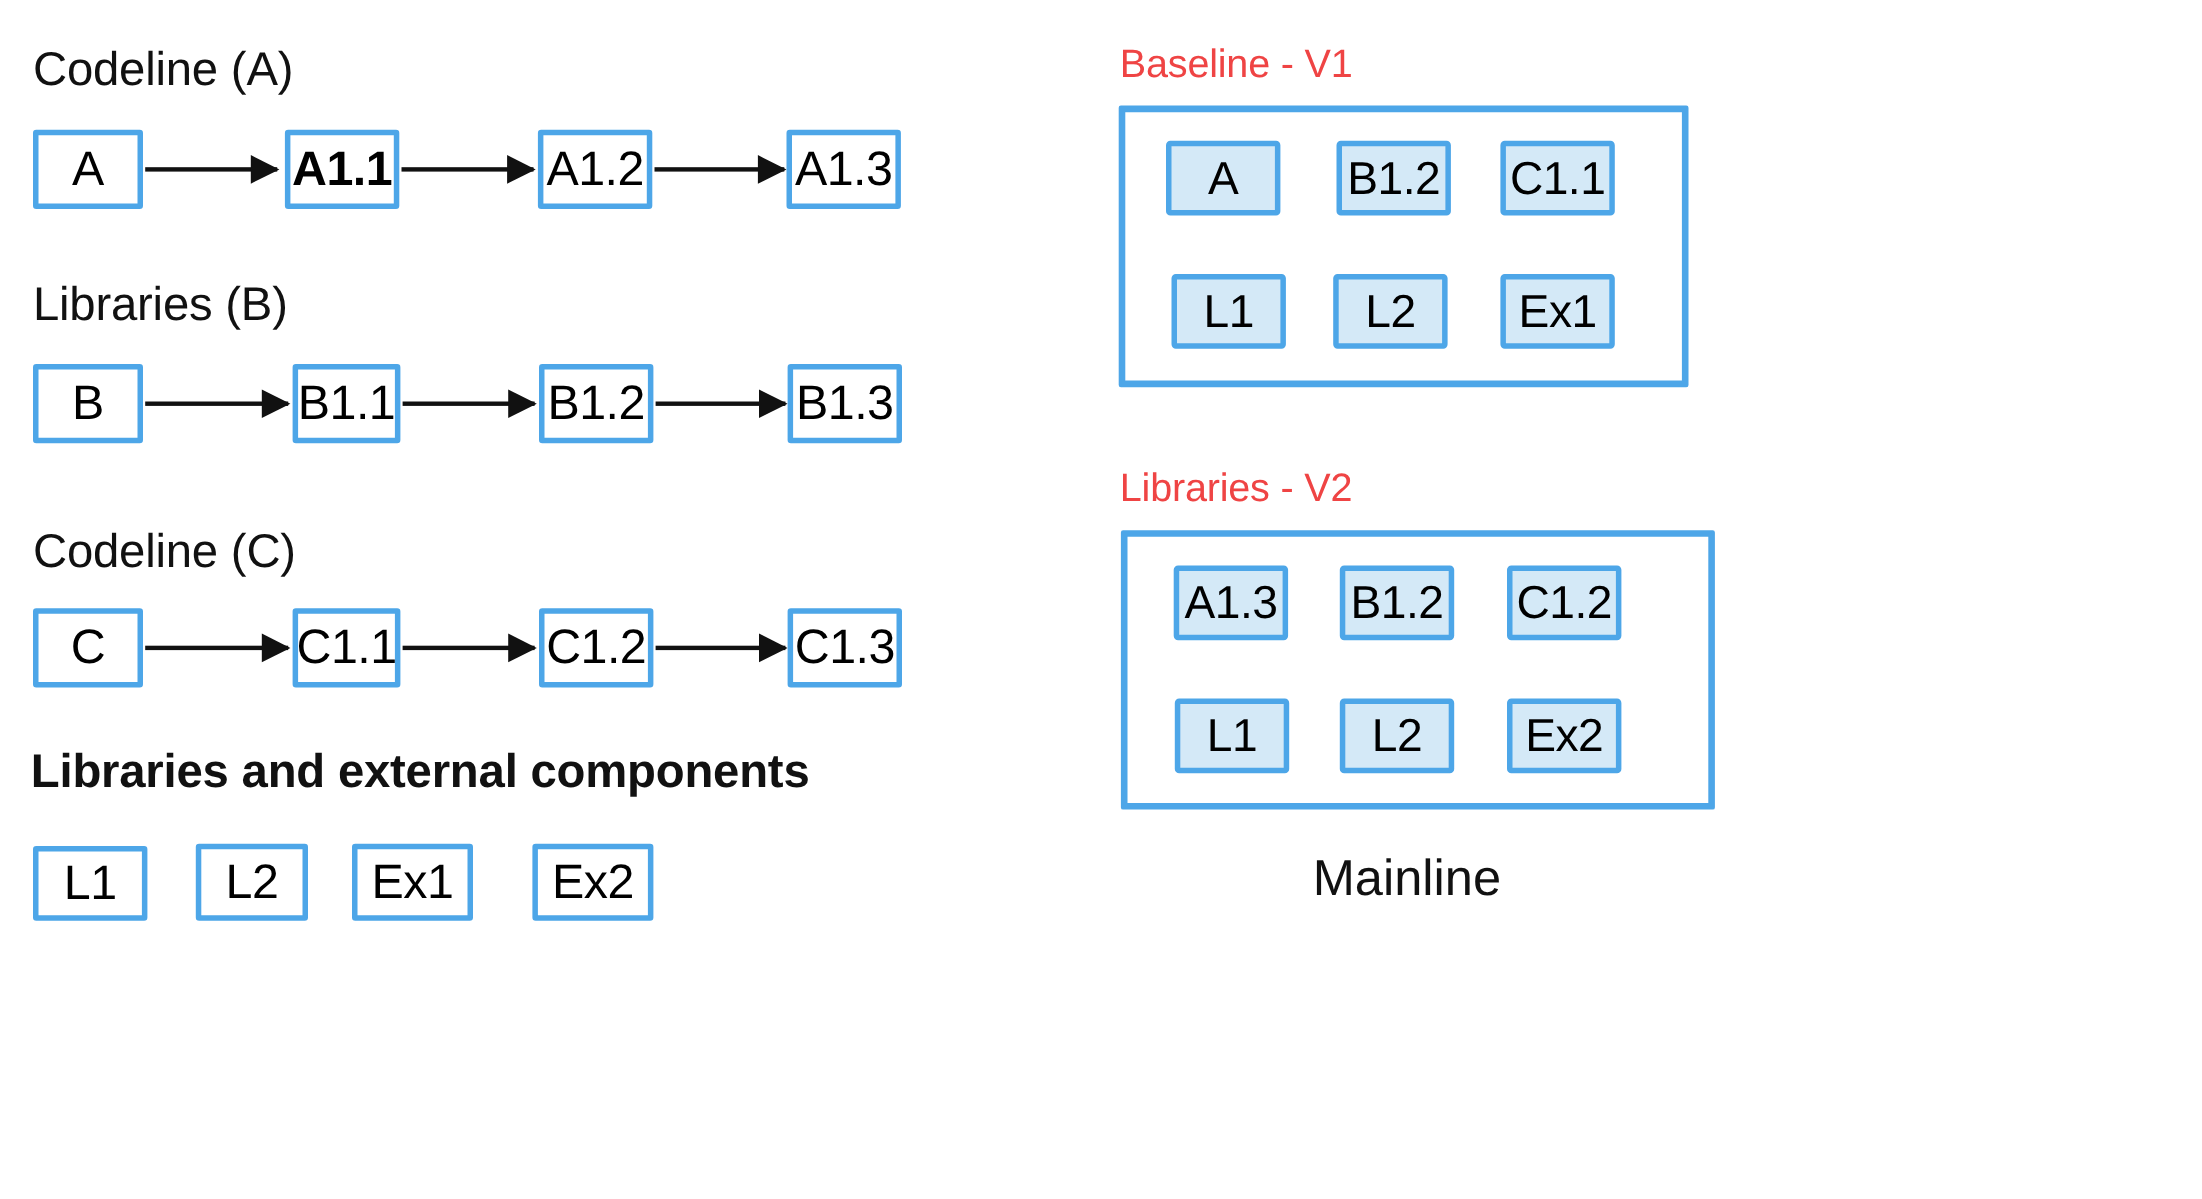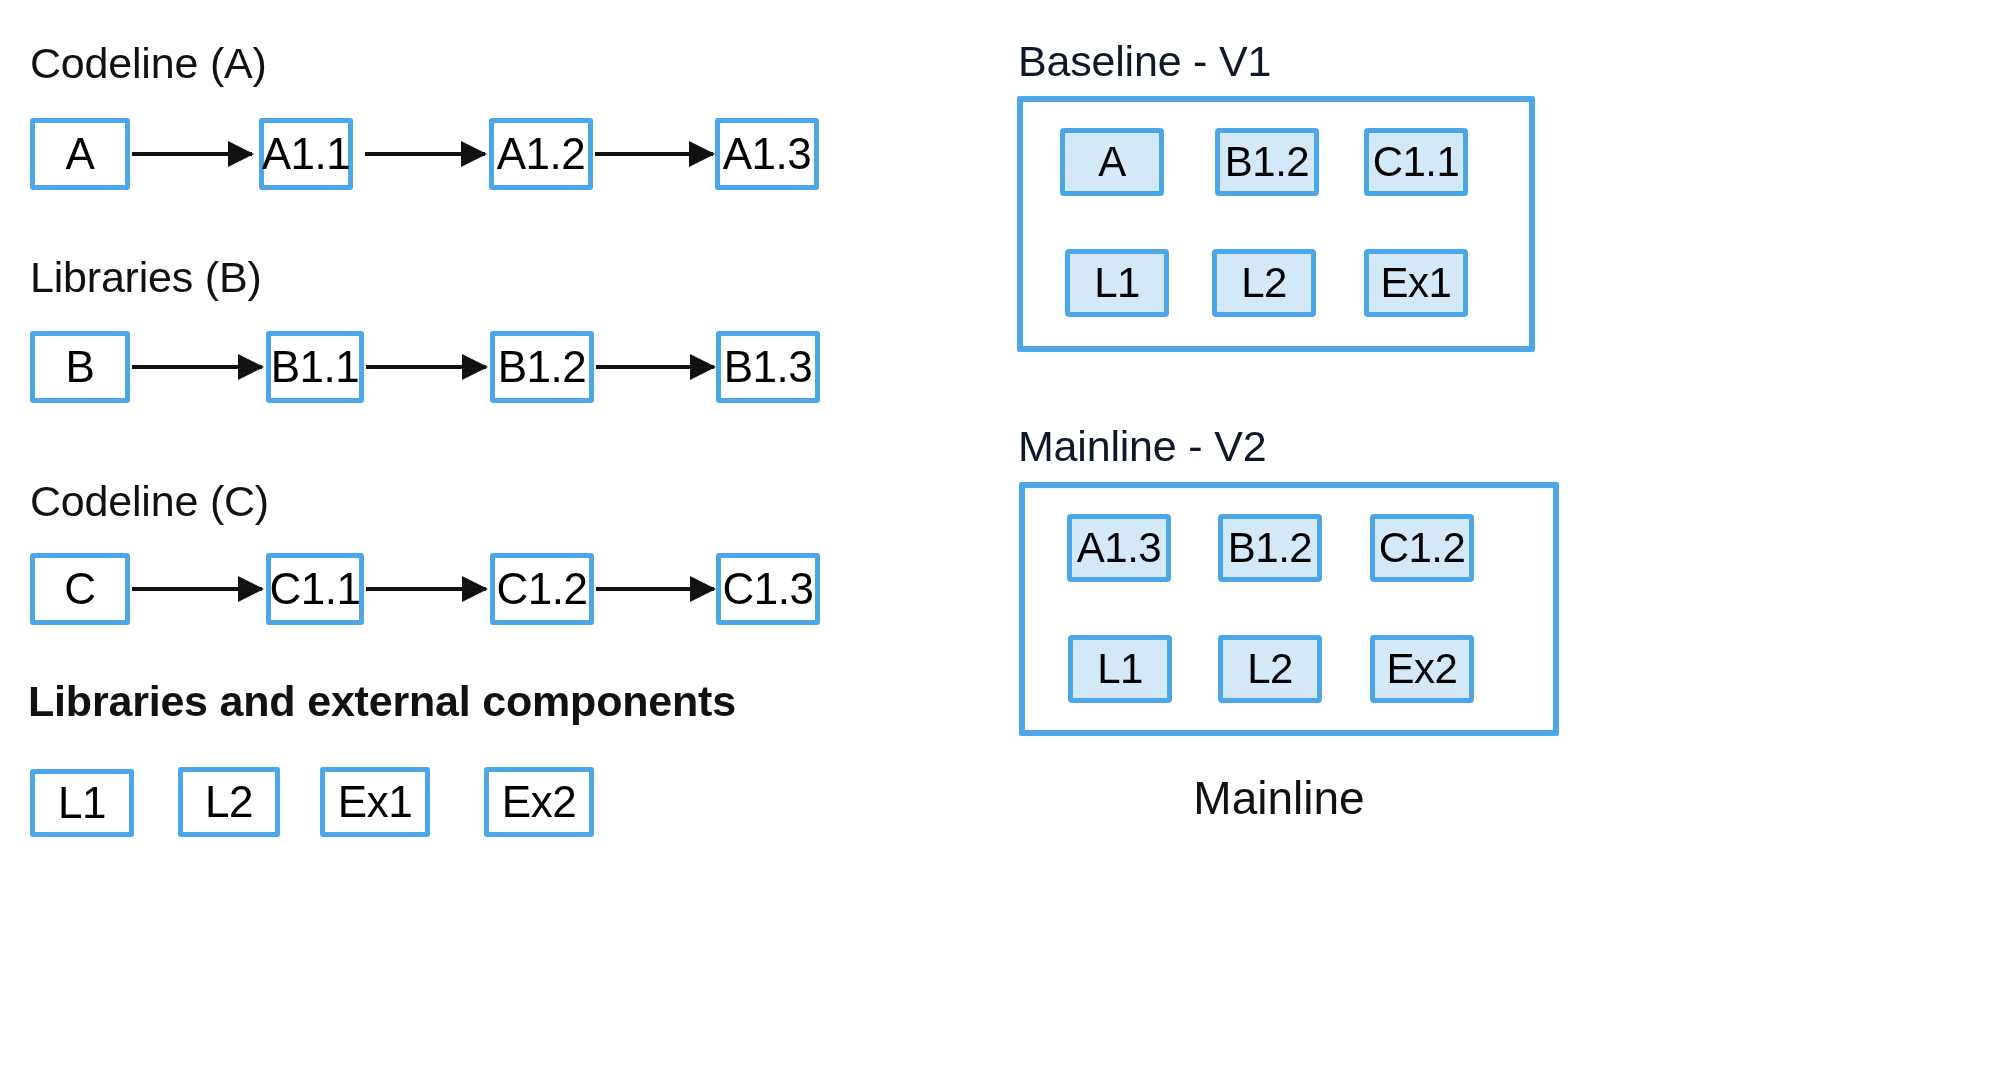--- a/index.html
+++ b/index.html
@@ -93,23 +93,23 @@
   
   .panel {
     position: absolute;
     box-sizing: border-box;
     background: #ffffff;
     border: 6px solid #4da6e8;
     border-radius: 2px;
   }
   .panel-title {
     position: absolute;
-    font-size: 43px;
-    line-height: 1;
-    color: #0f172a;
+    font-size: 36px;
+    line-height: 1;
+    color: #ef4444;
     white-space: nowrap;
     letter-spacing: -0.2px;
   }
 
   
   .chip {
     position: absolute;
     box-sizing: border-box;
     background: #d4e9f7;
     border: 5px solid #4da6e8;
@@ -140,21 +140,21 @@
 <body>
 
 <div class="canvas">
 
   <div class="heading" style="left:30px; top:42px;">Codeline (A)</div>
 
   <div class="node" style="left:30px; top:118px; width:100px; height:72px;">
     <span class="node-label">A</span>
   </div>
   <div class="arrow" style="left:132px; top:152px; width:120px;"></div>
-  <div class="node" style="left:259px; top:118px; width:94px; height:72px;">
+  <div class="node" style="left:259px; top:118px; width:104px; height:72px;font-weight:bold;">
     <span class="node-label">A1.1</span>
   </div>
   <div class="arrow" style="left:365px; top:152px; width:120px;"></div>
   <div class="node" style="left:489px; top:118px; width:104px; height:72px;">
     <span class="node-label">A1.2</span>
   </div>
   <div class="arrow" style="left:595px; top:152px; width:118px;"></div>
   <div class="node" style="left:715px; top:118px; width:104px; height:72px;">
     <span class="node-label">A1.3</span>
   </div>
@@ -227,21 +227,21 @@
   <div class="chip" style="left:1065px; top:249px; width:104px; height:68px;">
     <span class="chip-label">L1</span>
   </div>
   <div class="chip" style="left:1212px; top:249px; width:104px; height:68px;">
     <span class="chip-label">L2</span>
   </div>
   <div class="chip" style="left:1364px; top:249px; width:104px; height:68px;">
     <span class="chip-label">Ex1</span>
   </div>
 
-  <div class="panel-title" style="left:1018px; top:425px;">Mainline - V2</div>
+  <div class="panel-title" style="left:1018px; top:425px;">Libraries - V2</div>
 
   <div class="panel" style="left:1019px; top:482px; width:540px; height:254px;"></div>
 
   <div class="chip" style="left:1067px; top:514px; width:104px; height:68px;">
     <span class="chip-label">A1.3</span>
   </div>
   <div class="chip" style="left:1218px; top:514px; width:104px; height:68px;">
     <span class="chip-label">B1.2</span>
   </div>
   <div class="chip" style="left:1370px; top:514px; width:104px; height:68px;">

